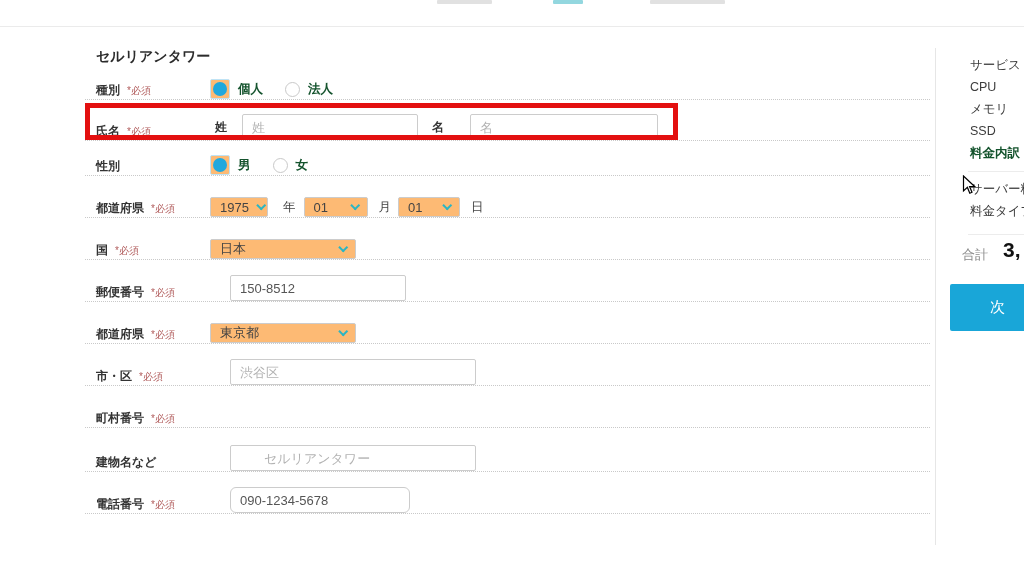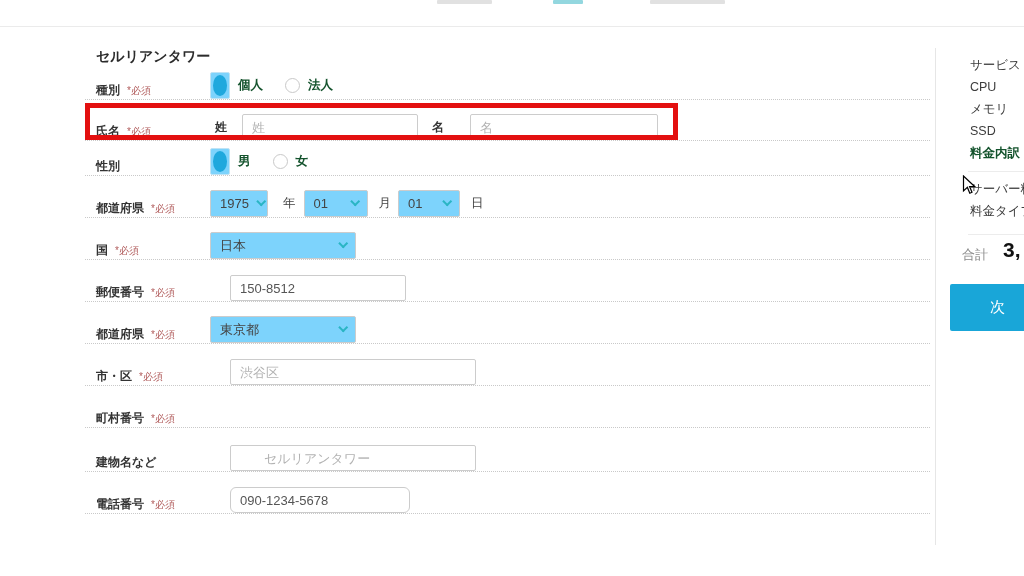--- a/index.html
+++ b/index.html
@@ -33,21 +33,21 @@
            background:#fff; position:relative; flex:none; cursor:pointer; }
   .radio.sel { border-color:#bfe3f5; }
   .radio.sel::after { content:""; position:absolute; inset:2px; border-radius:50%;
                       background:#1fa8dd; }
   .radio-lbl { font-size:12.5px; color:#14532d; margin:0 22px 0 8px;font-weight:bold; }
 
   .inp { border:1px solid #ccc; border-radius:2px; height:26px; background:#fff;
          font-size:13px; color:#555; padding:0 9px;
          font-family:"Liberation Sans","DejaVu Sans",sans-serif;margin-left:20px; }
   .inp::placeholder { color:#b2b2b2; }
-  .sel { border:1px solid #ccc; border-radius:2px; height:27px; background:#7dd3fc;
+  .sel { border:1px solid #ccc; border-radius:2px; height:20px; background:#fdba74;
          display:flex; align-items:center; justify-content:space-between;
          padding:0 9px; font-size:13px; color:#444; cursor:pointer; }
   .chev { width:7px; height:7px; border-right:2px solid #2ab5c4;
           border-bottom:2px solid #2ab5c4; transform:rotate(45deg) translate(-1px,-2px);
           margin-left:8px; flex:none; }
   .unit { font-size:12.5px; color:#444; }
   .sub-lbl { font-size:12px; font-weight:bold; color:#333; }
 
   
   .red-box { position:absolute; left:85px; top:103px; width:593px; height:37px;

